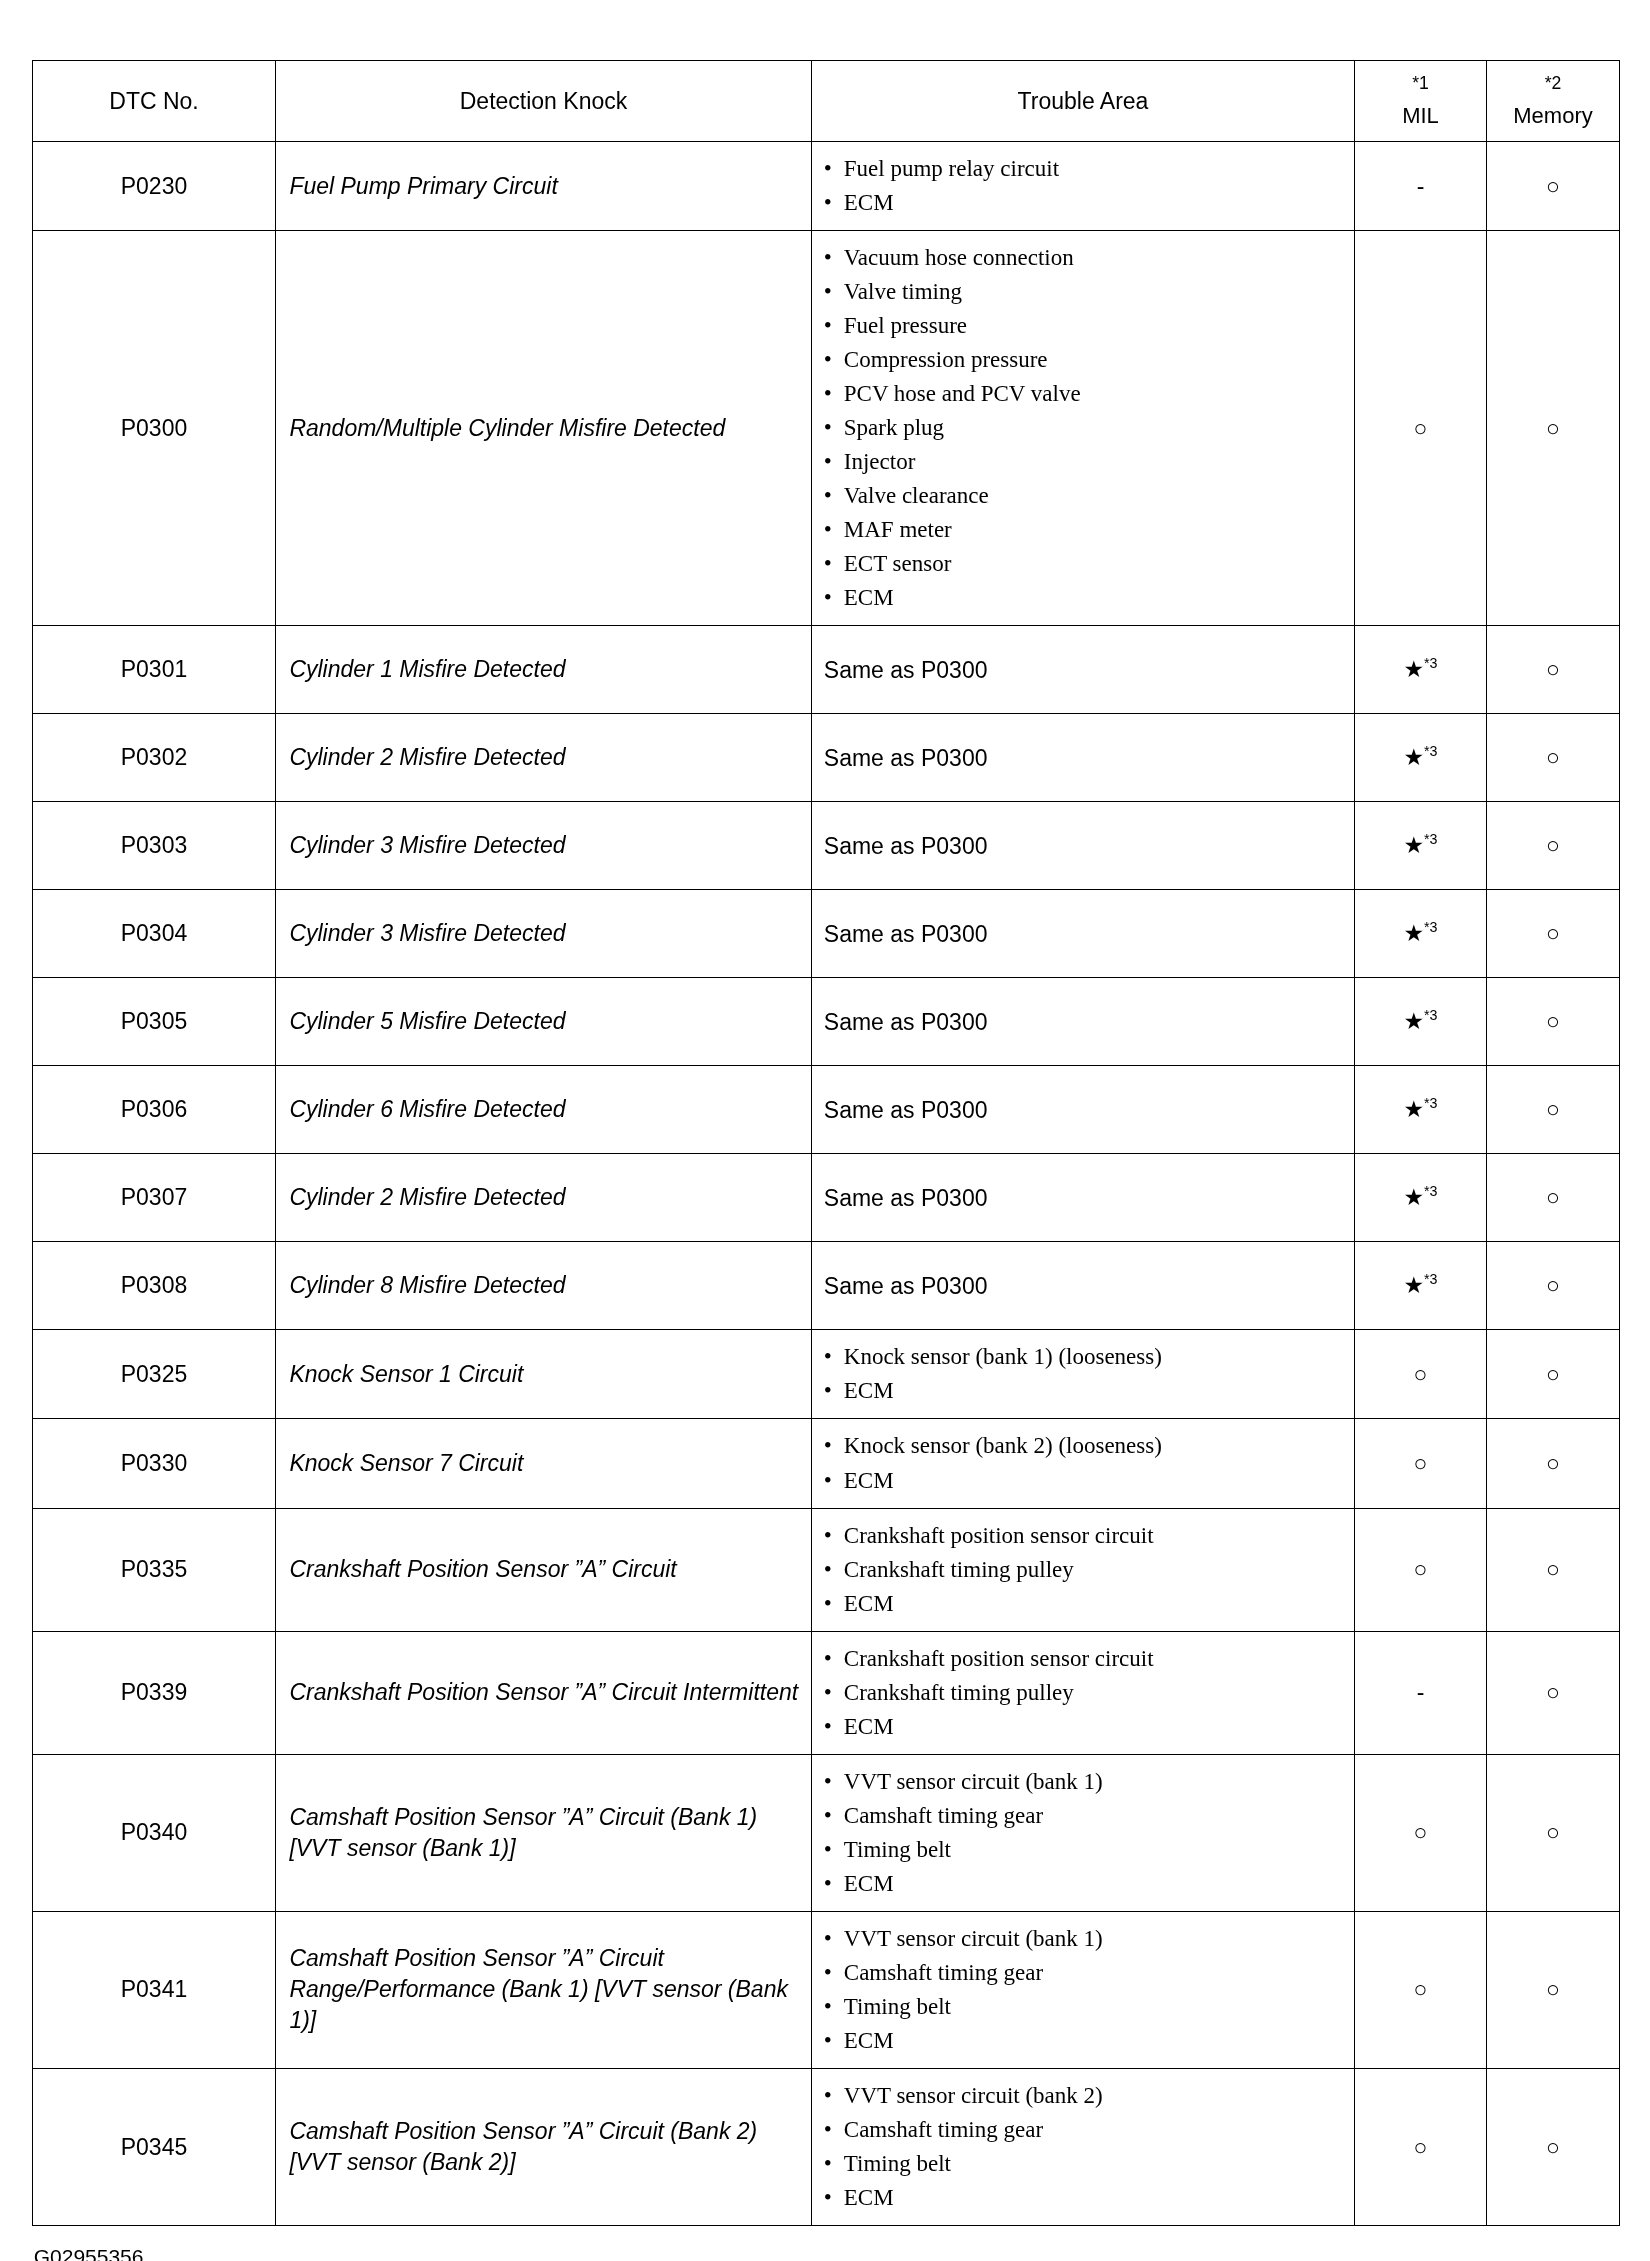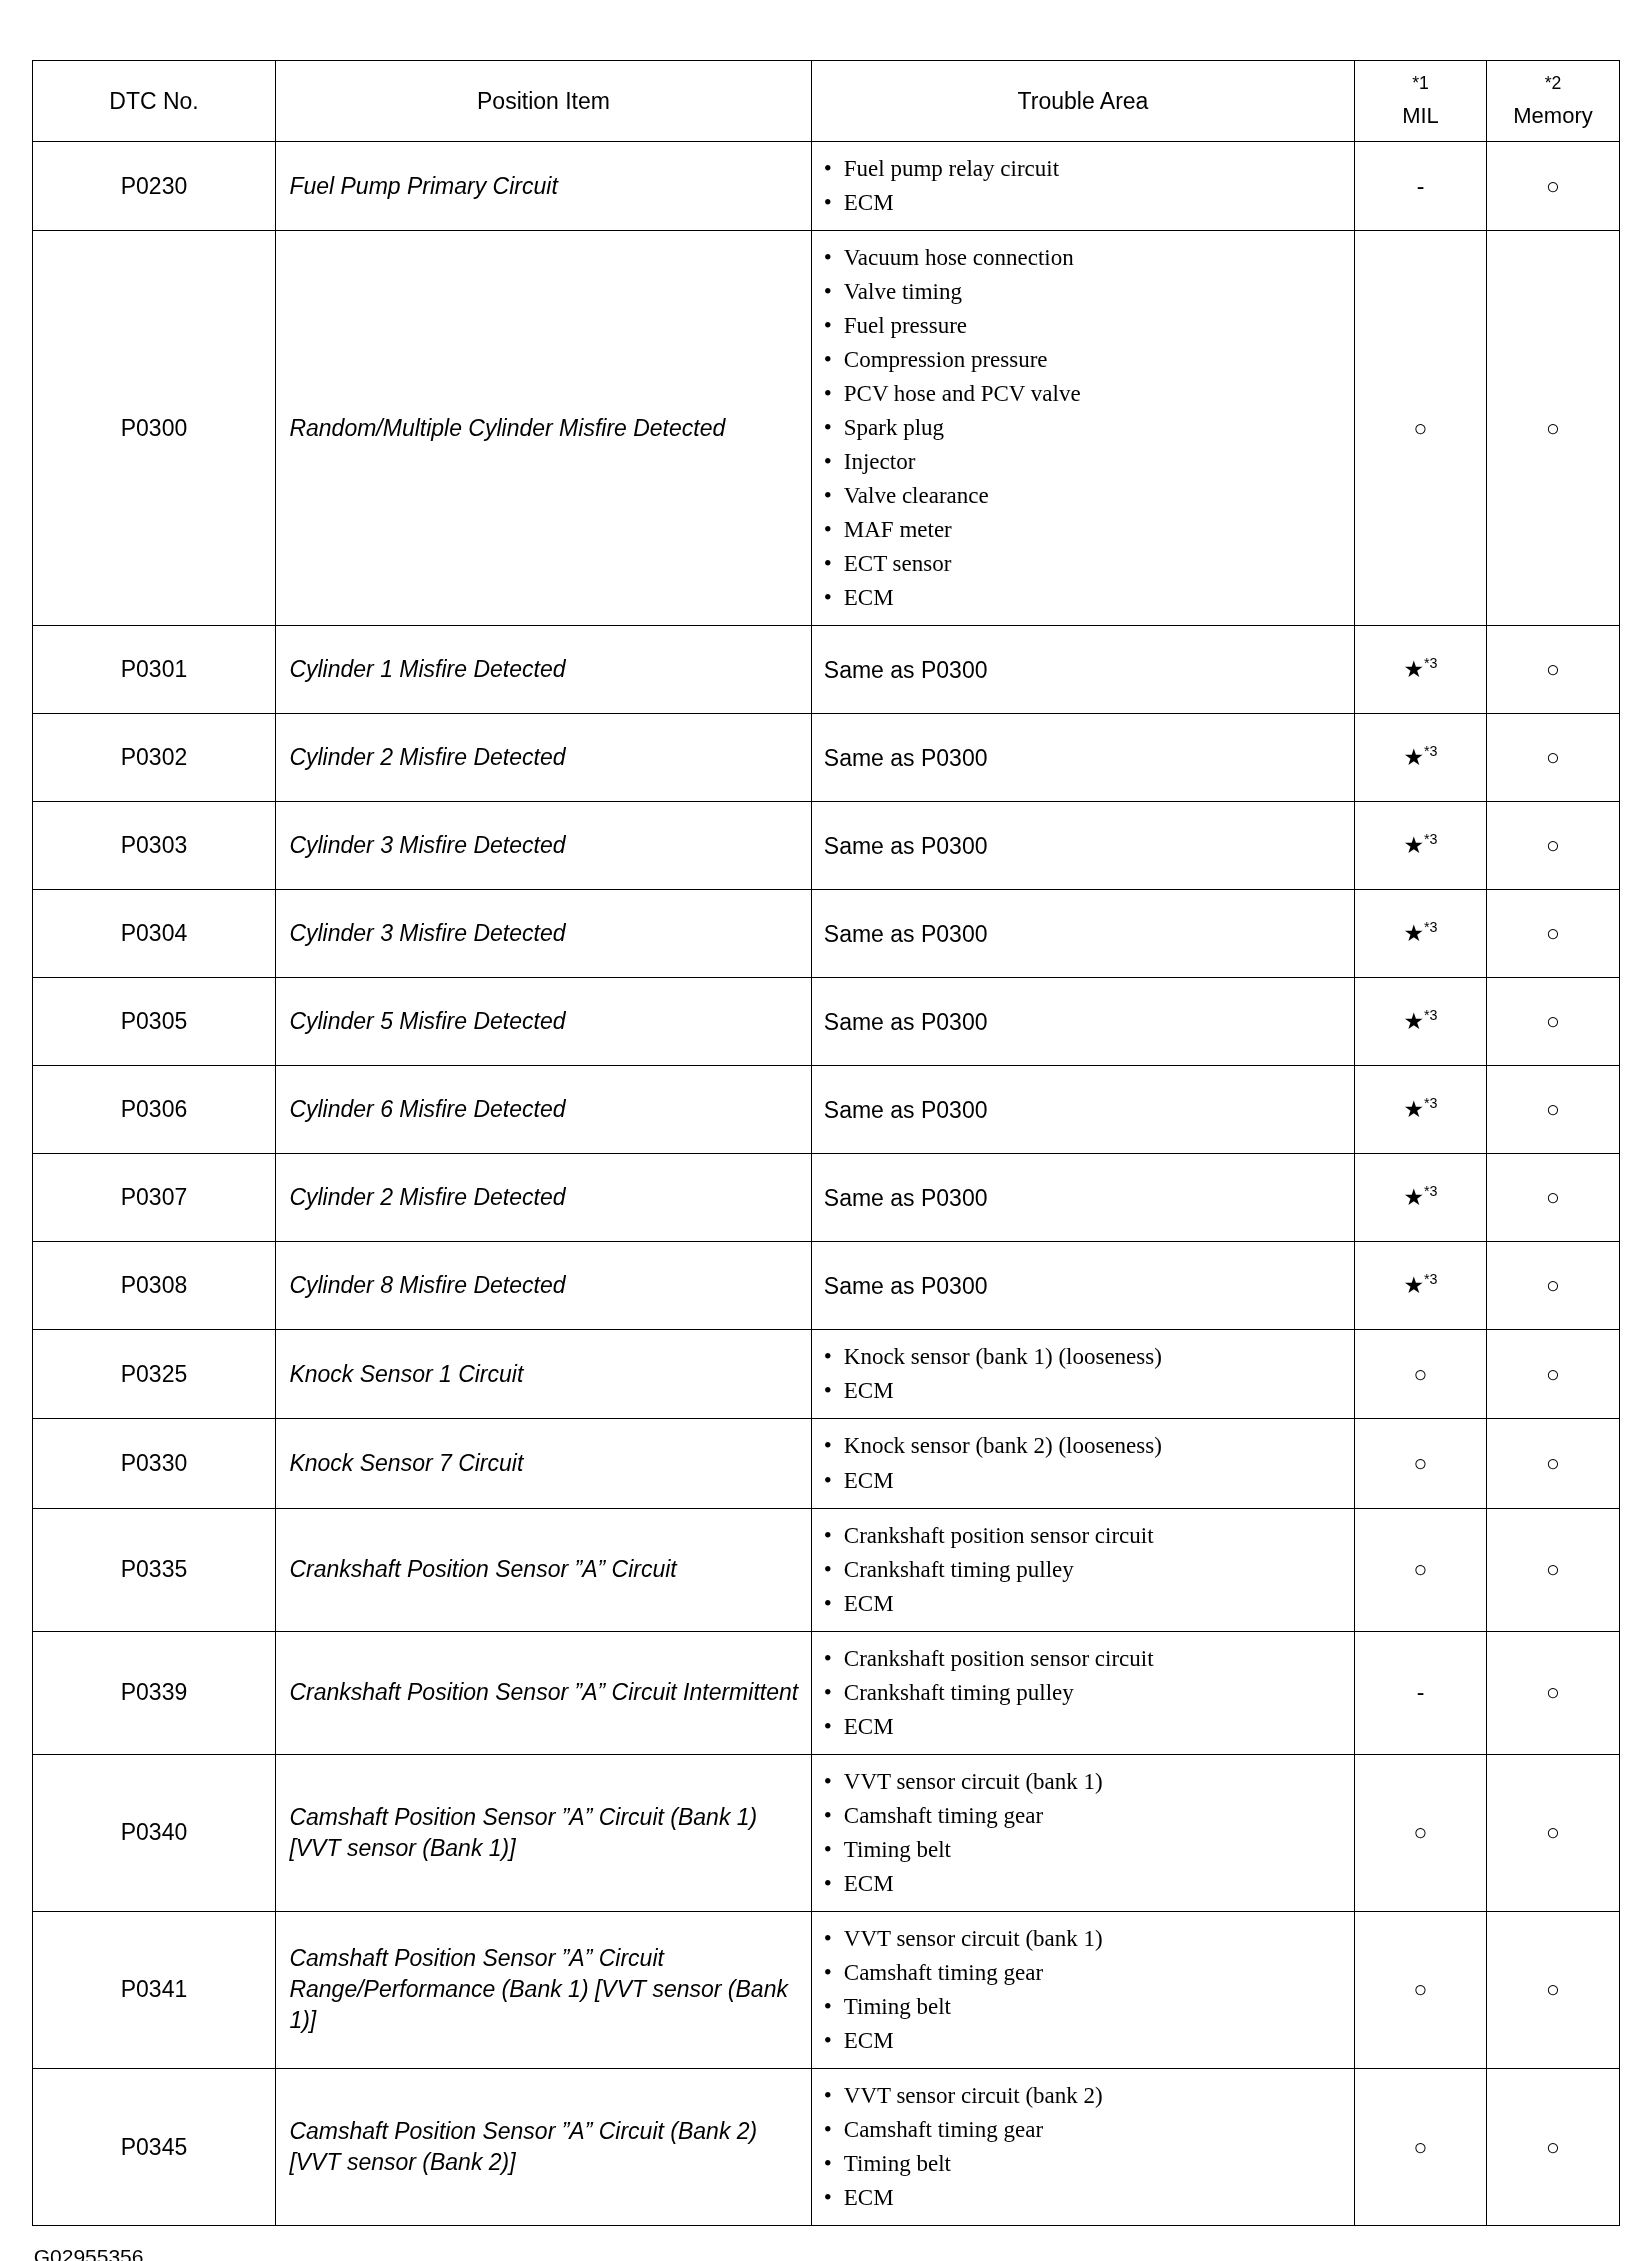--- a/index.html
+++ b/index.html
@@ -102,21 +102,21 @@
     <colgroup>
       <col class="c-dtc">
       <col class="c-detect">
       <col class="c-trouble">
       <col class="c-mil">
       <col class="c-memory">
     </colgroup>
     <thead>
       <tr>
         <th>DTC No.</th>
-        <th>Position Item</th>
+        <th>Detection Knock</th>
         <th>Trouble Area</th>
         <th>
           <span class="hdr-note">*1</span>
           <span class="hdr-label">MIL</span>
         </th>
         <th>
           <span class="hdr-note">*2</span>
           <span class="hdr-label">Memory</span>
         </th>
       </tr>

